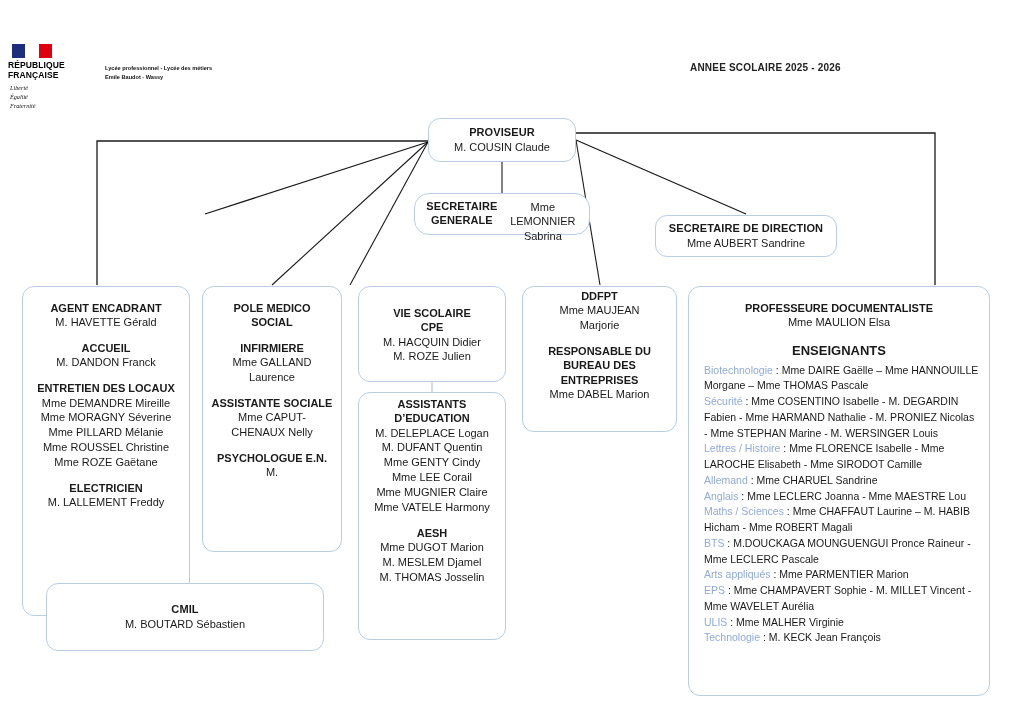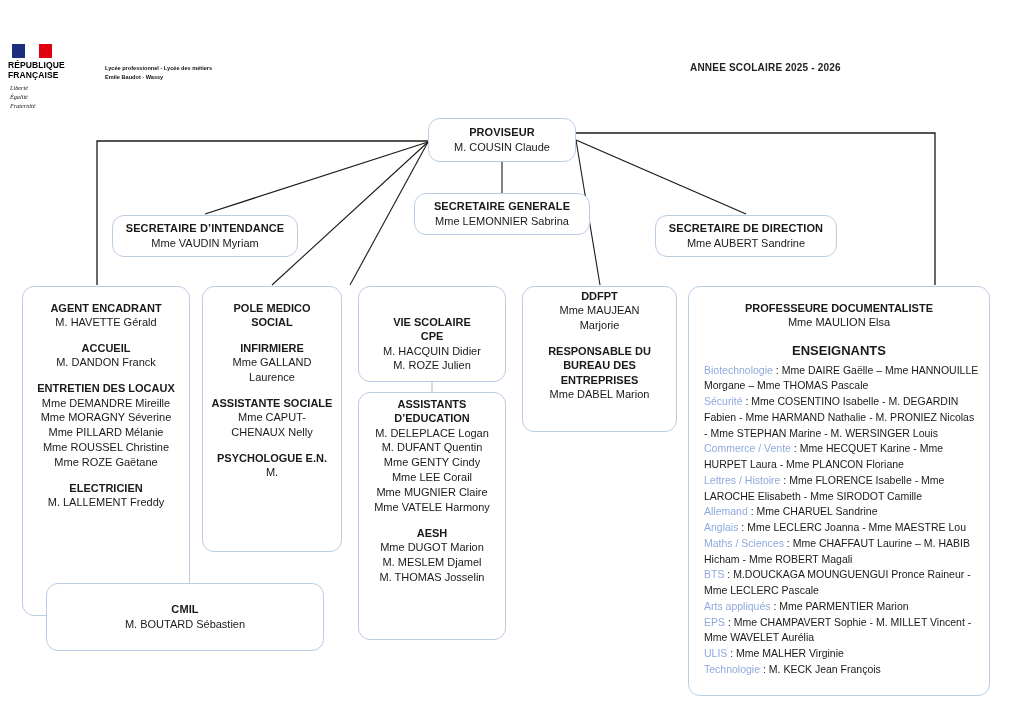--- a/index.html
+++ b/index.html
@@ -105,29 +105,29 @@
     font-size: 10px;
     font-weight: bold;
     letter-spacing: 0.2px;
     color: #222;
   }
 
   
   #box-proviseur { left: 428px; top: 118px; width: 148px; height: 44px;
                    display: flex; flex-direction: column; justify-content: center; }
   #box-sec-generale { left: 414px; top: 193px; width: 176px; height: 42px;
-                   display: flex; flex-direction: column; justify-content: center; }
+                   display: flex; flex-direction: row; justify-content: center; border-radius: 15px; }
   #box-sec-intendance { left: 112px; top: 215px; width: 186px; height: 42px;
                    display: flex; flex-direction: column; justify-content: center; }
   #box-sec-direction { left: 655px; top: 215px; width: 182px; height: 42px;
                    display: flex; flex-direction: column; justify-content: center; }
 
   #box-agent { left: 22px; top: 286px; width: 168px; height: 330px; padding-top: 14px; }
   #box-pole { left: 202px; top: 286px; width: 140px; height: 266px; padding-top: 14px; }
-  #box-vie { left: 358px; top: 286px; width: 148px; height: 96px; padding-top: 28px; }
+  #box-vie { left: 358px; top: 286px; width: 148px; height: 96px; padding-top: 19px; }
   #box-aed { left: 358px; top: 392px; width: 148px; height: 248px; padding-top: 4px; }
   #box-ddfpt { left: 522px; top: 286px; width: 155px; height: 146px; padding-top: 2px; }
   #box-cmil { left: 46px; top: 583px; width: 278px; height: 68px;
               display: flex; flex-direction: column; justify-content: center; }
   #box-ens { left: 688px; top: 286px; width: 302px; height: 410px; padding: 14px 8px 8px; }
 
   
   .group { margin-bottom: 11px; }
   .group:last-child { margin-bottom: 0; }
   .group .g-title {
@@ -207,24 +207,20 @@
   <div class="box" id="box-proviseur">
     <div class="title">PROVISEUR</div>
     <div class="person">M. COUSIN Claude</div>
   </div>
 
   <div class="box" id="box-sec-generale">
     <div class="title">SECRETAIRE GENERALE</div>
     <div class="person">Mme LEMONNIER Sabrina</div>
   </div>
 
-  <div class="box" id="box-sec-intendance">
-    <div class="title">SECRETAIRE D’INTENDANCE</div>
-    <div class="person">Mme VAUDIN Myriam</div>
-  </div>
 
   <div class="box" id="box-sec-direction">
     <div class="title">SECRETAIRE DE DIRECTION</div>
     <div class="person">Mme AUBERT Sandrine</div>
   </div>
 
   <div class="box" id="box-agent">
       <div class="group">
         <div class="g-title">AGENT ENCADRANT</div>
         <div class="g-name">M. HAVETTE Gérald</div>
@@ -315,21 +311,20 @@
     <div class="person">M. BOUTARD Sébastien</div>
   </div>
 
   <div class="box" id="box-ens">
     <div class="ens-head">PROFESSEURE DOCUMENTALISTE</div>
     <div class="ens-sub">Mme MAULION Elsa</div>
     <div class="ens-label">ENSEIGNANTS</div>
     <div id="teacher-list">
         <div class="t-row"><span class="t-subject">Biotechnologie</span><span class="t-people"> : Mme DAIRE Gaëlle – Mme HANNOUILLE Morgane – Mme THOMAS Pascale</span></div>
         <div class="t-row"><span class="t-subject">Sécurité</span><span class="t-people"> : Mme COSENTINO Isabelle - M. DEGARDIN Fabien - Mme HARMAND Nathalie - M. PRONIEZ Nicolas - Mme STEPHAN Marine - M. WERSINGER Louis</span></div>
-        <div class="t-row"><span class="t-subject">Commerce / Vente</span><span class="t-people"> : Mme HECQUET Karine - Mme HURPET Laura - Mme PLANCON Floriane</span></div>
         <div class="t-row"><span class="t-subject">Lettres / Histoire</span><span class="t-people"> : Mme FLORENCE Isabelle - Mme LAROCHE Elisabeth - Mme SIRODOT Camille</span></div>
         <div class="t-row"><span class="t-subject">Allemand</span><span class="t-people"> : Mme CHARUEL Sandrine</span></div>
         <div class="t-row"><span class="t-subject">Anglais</span><span class="t-people"> : Mme LECLERC Joanna - Mme MAESTRE Lou</span></div>
         <div class="t-row"><span class="t-subject">Maths / Sciences</span><span class="t-people"> : Mme CHAFFAUT Laurine – M. HABIB Hicham - Mme ROBERT Magali</span></div>
         <div class="t-row"><span class="t-subject">BTS</span><span class="t-people"> : M.DOUCKAGA MOUNGUENGUI Pronce Raineur - Mme LECLERC Pascale</span></div>
         <div class="t-row"><span class="t-subject">Arts appliqués</span><span class="t-people"> : Mme PARMENTIER Marion</span></div>
         <div class="t-row"><span class="t-subject">EPS</span><span class="t-people"> : Mme CHAMPAVERT Sophie - M. MILLET Vincent - Mme WAVELET Aurélia</span></div>
         <div class="t-row"><span class="t-subject">ULIS</span><span class="t-people"> : Mme MALHER Virginie</span></div>
         <div class="t-row"><span class="t-subject">Technologie</span><span class="t-people"> : M. KECK Jean François</span></div>
       </div>

